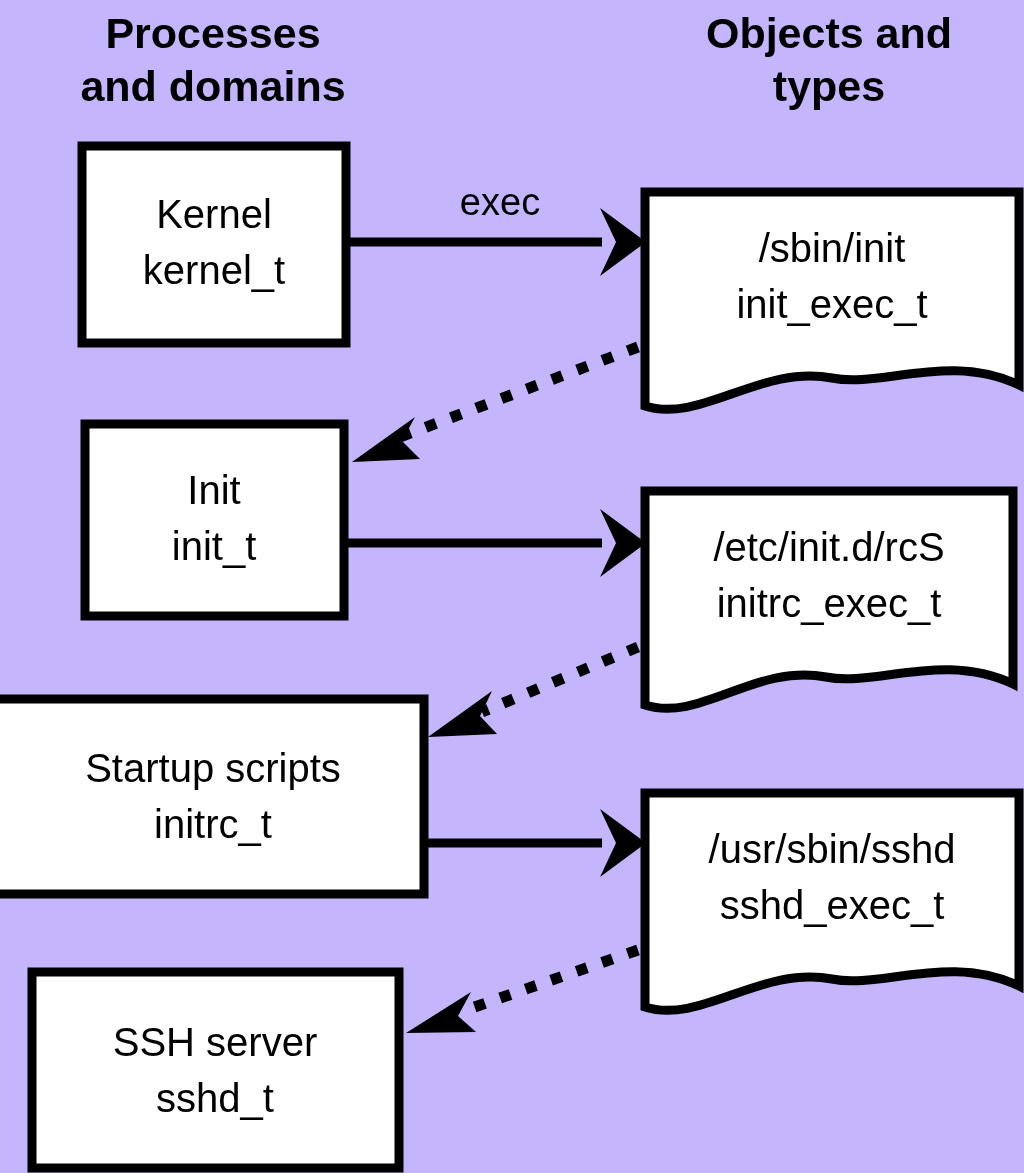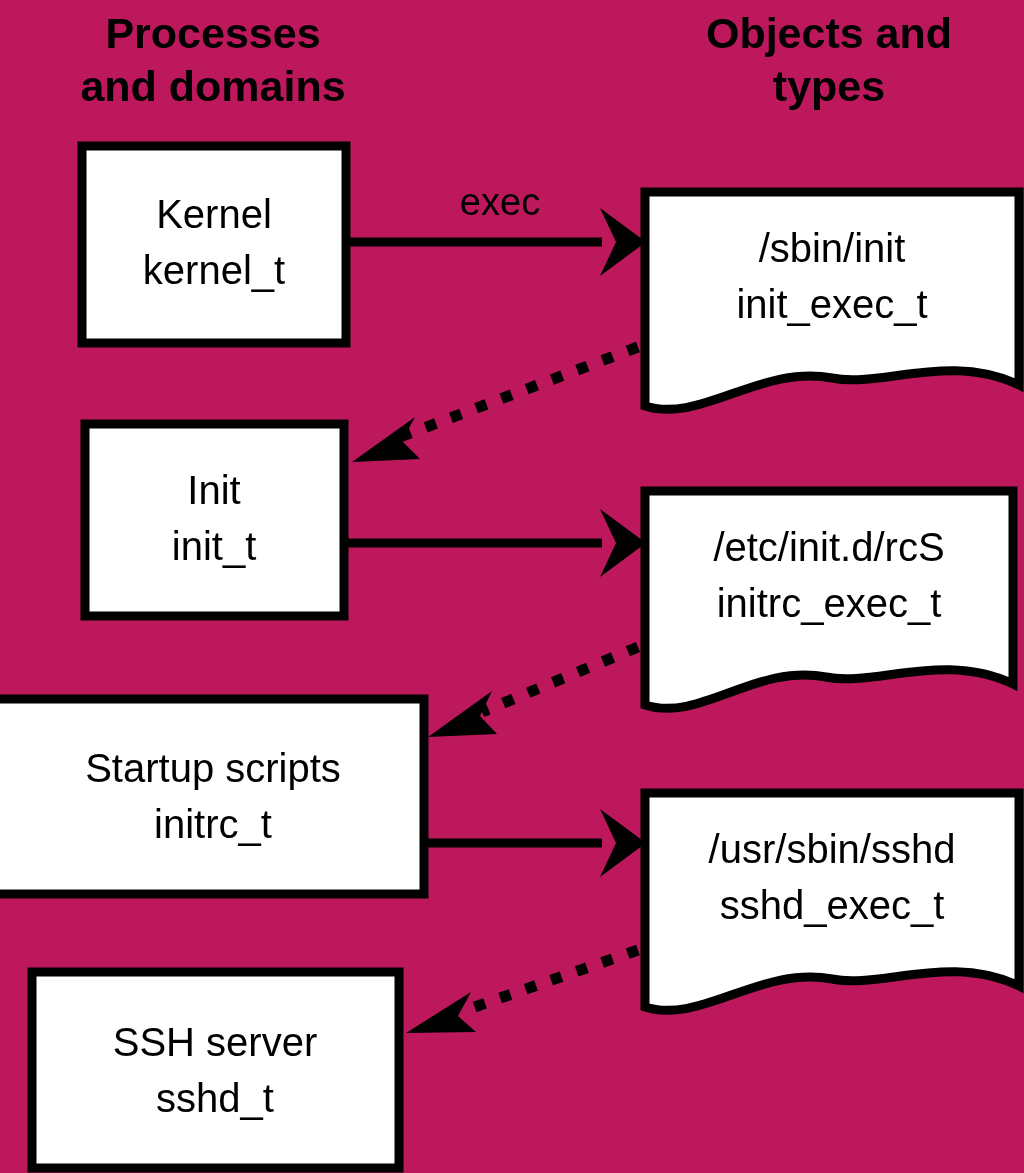--- a/index.html
+++ b/index.html
@@ -10,21 +10,21 @@
   body {
     width: 1024px;
     height: 1173px;
     overflow: hidden;
     font-family: "Liberation Sans", sans-serif;
   }
   #diagram-root {
     position: relative;
     width: 1024px;
     height: 1173px;
-    background: #be185d;
+    background: #c4b5fd;
   }
   svg#diagram-canvas {
     display: block;
     width: 1024px;
     height: 1173px;
   }
   .col-header {
     font-family: "Liberation Sans", sans-serif;
     font-weight: bold;
     font-size: 43px;

